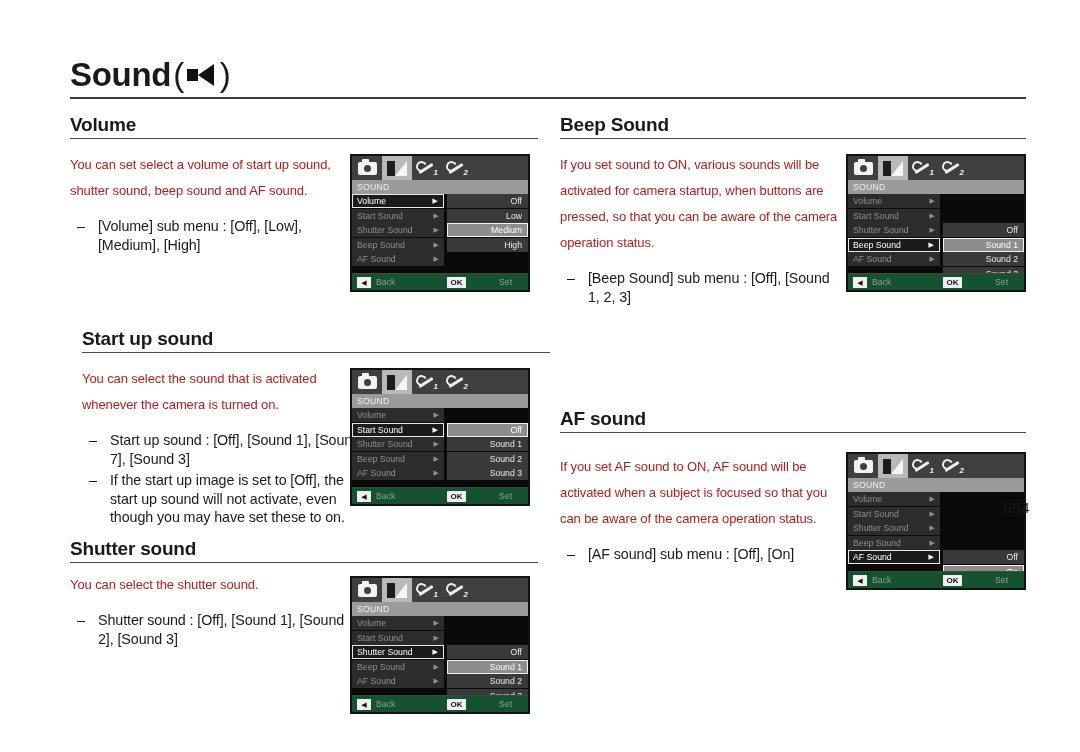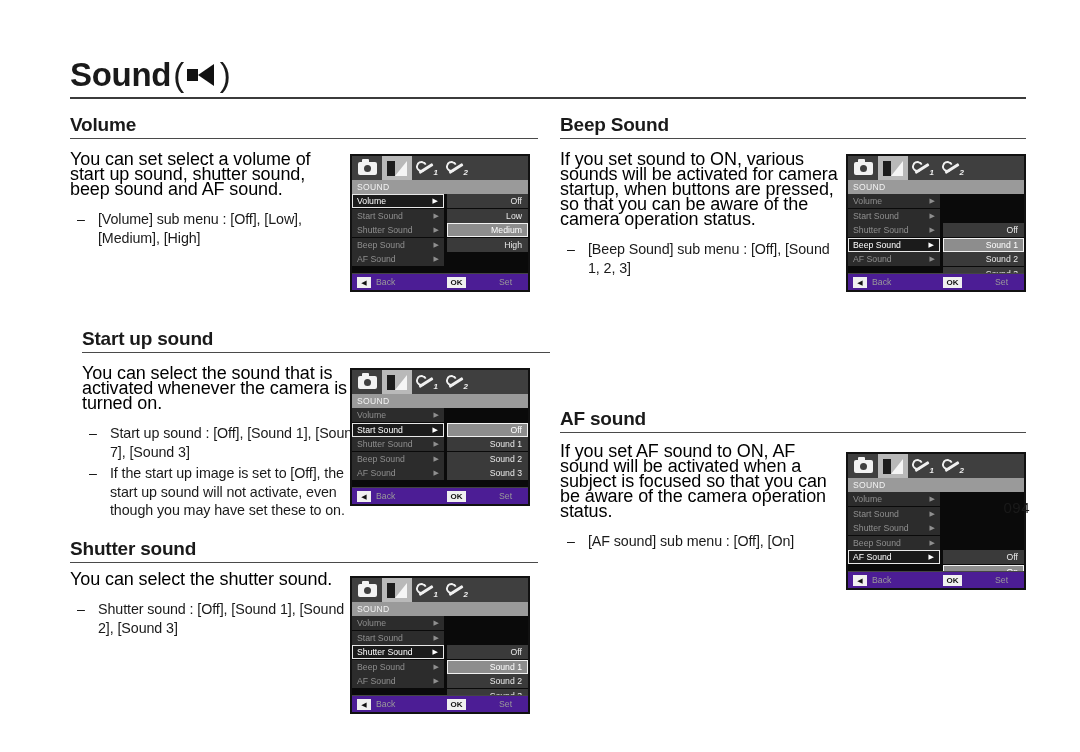--- a/index.html
+++ b/index.html
@@ -85,24 +85,24 @@
     letter-spacing: -0.2px;
     white-space: nowrap;
   }
   .heading-rule {
     margin-top: 2px;
     border-bottom: 1.5px solid #4a4a4a;
   }
 
   
   .body-text {
-    font-size: 18px;
-    line-height: 15px;
+    font-size: 13px;
+    line-height: 26px;
     letter-spacing: -0.1px;
-    color: #000000;
+    color: #b91c1c;
   }
   .bullet-list {
     margin: 13px 0 0 0;
     padding: 0;
     list-style: none;
   }
   .bullet-list li {
     position: relative;
     padding-left: 28px;
     font-size: 14.3px;
@@ -302,21 +302,21 @@
     border: 1px solid #f2f2f2;
     line-height: 12px;
     padding-right: 5px;
   }
 
   .lcd-footer {
     position: absolute;
     left: 0; bottom: 0;
     width: 100%;
     height: 17px;
-    background: #4c1d95;
+    background: #14532d;
     border-top: 1px solid #444;
     box-sizing: border-box;
     display: flex;
     align-items: center;
     font-size: 8.7px;
     color: #9a9a9a;
   }
   .key-box {
     margin-left: 5px;
     width: 14px;
@@ -619,21 +619,21 @@
       <div class="ok-group">
         <div class="key-box ok">OK</div>
         <div class="foot-label">Set</div>
       </div>
     </div>
   </div>
 
   <div class="section" style="left:552px; top:408px; width:300px;">
     <div class="section-heading">AF sound</div>
     <div class="heading-rule" style="width:466px;"></div>
-    <div class="body-text" style="margin-top:11px; width:276px;">If you set AF sound to ON, AF sound will be activated when a subject is focused so that you can be aware of the camera operation status.</div>
+    <div class="body-text" style="margin-top:21px; width:276px;">If you set AF sound to ON, AF sound will be activated when a subject is focused so that you can be aware of the camera operation status.</div>
     <ul class="bullet-list" style="width:282px;">
       <li><span class="dash">–</span><span>[AF sound] sub menu : [Off], [On]</span></li>
     </ul>
   </div>
 
   <div class="lcd" style="left:838px; top:452px;">
     <div class="lcd-tabs">
       <div class="tab">
           <span class="cam-icon"></span>
         </div>

